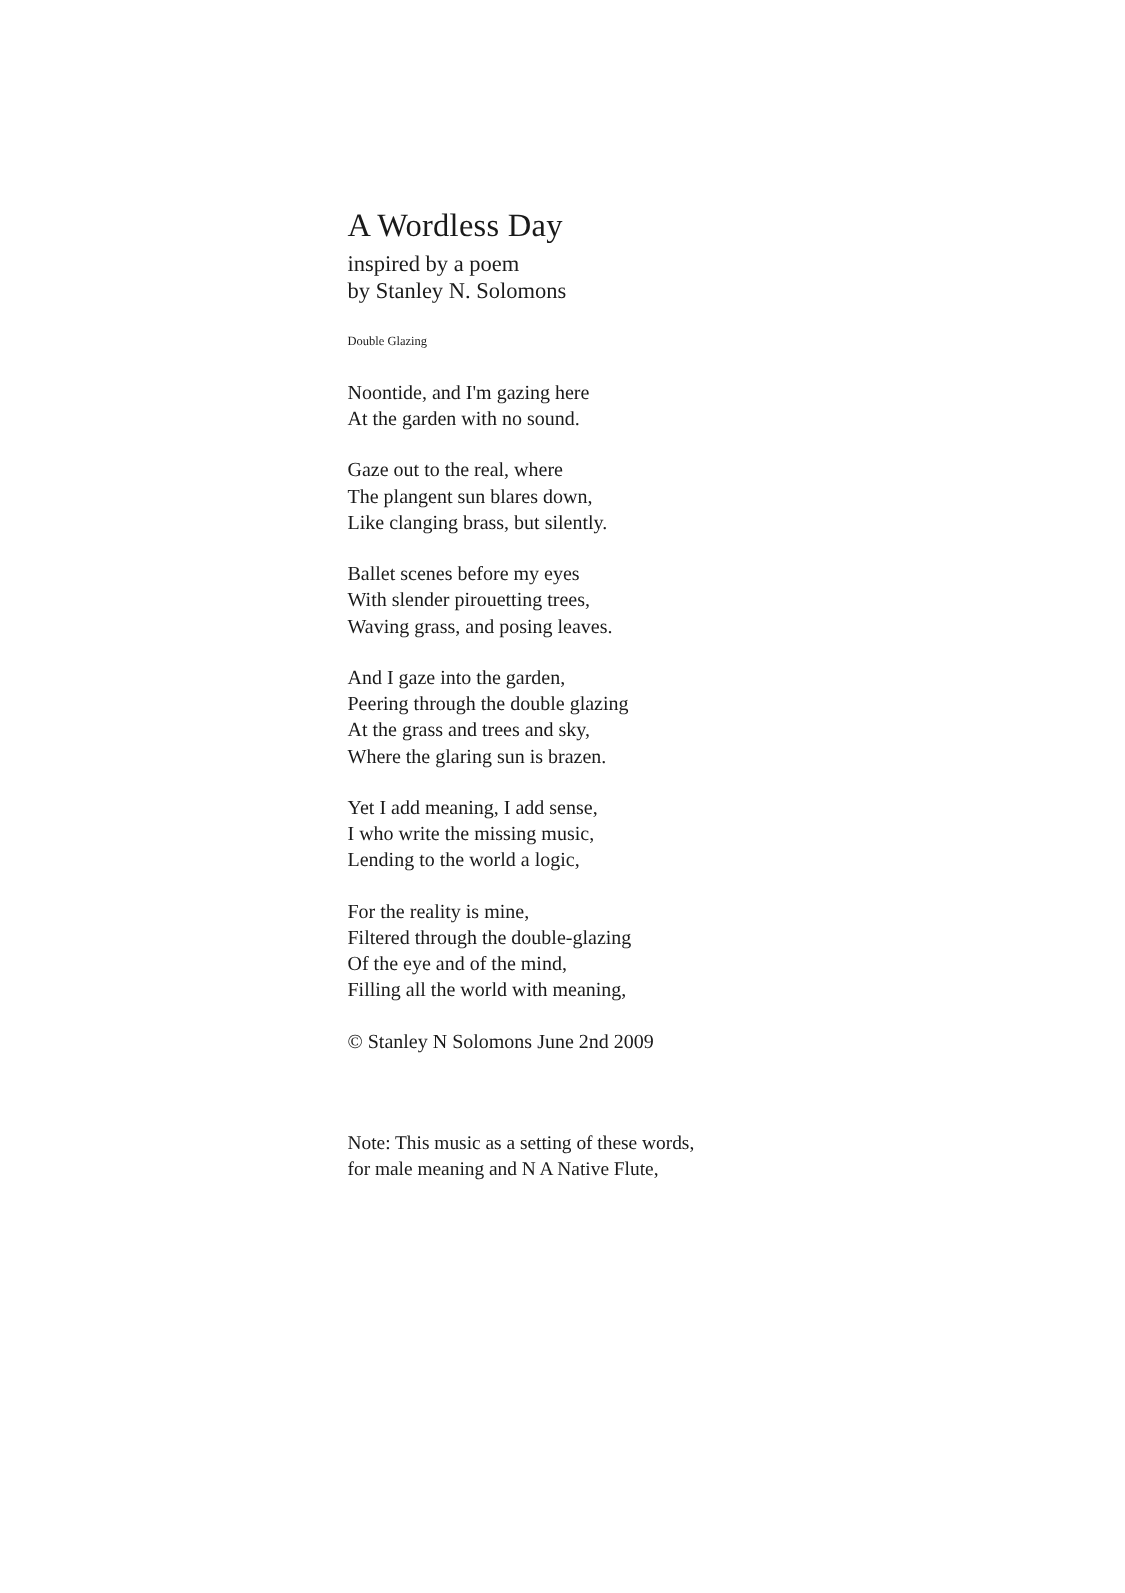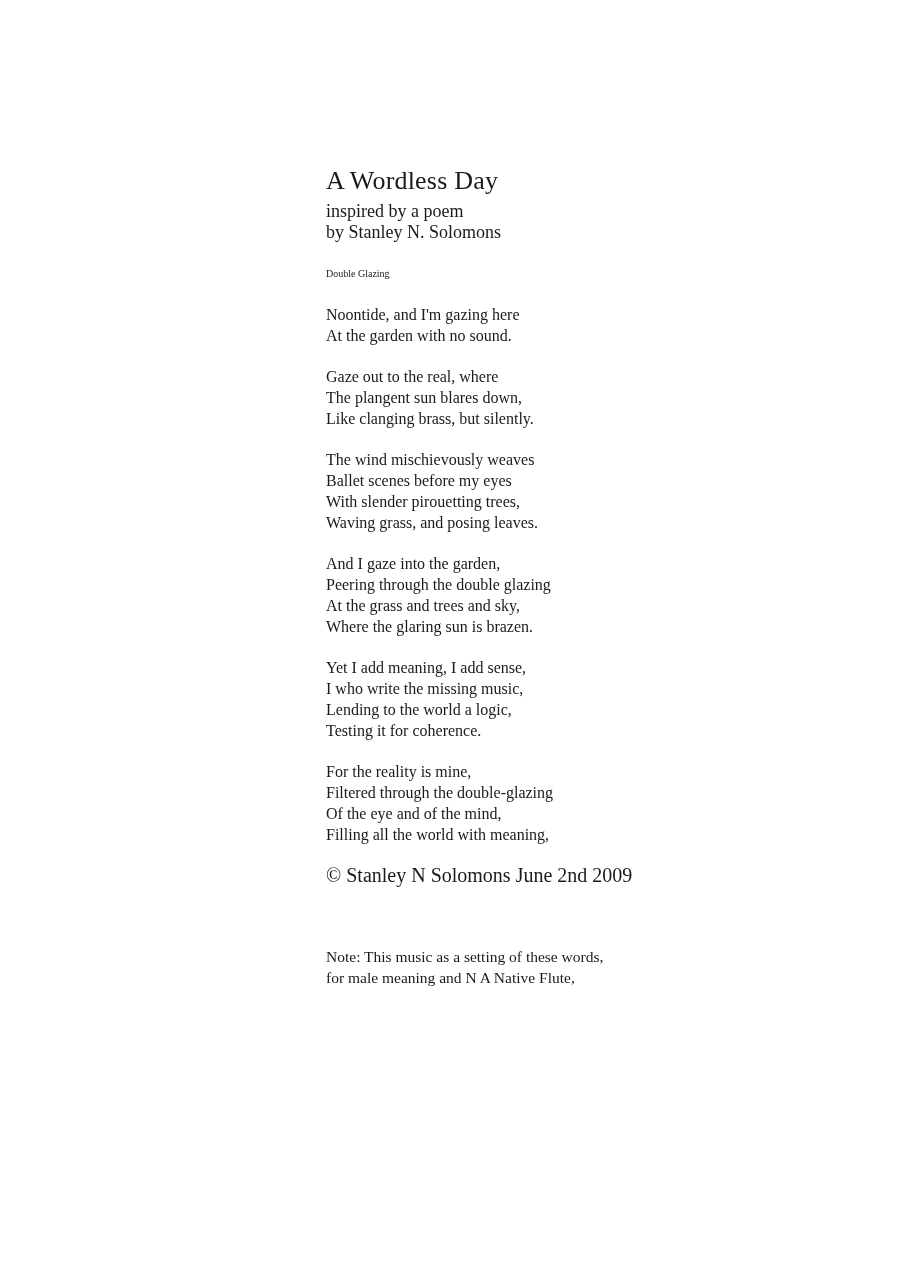--- a/index.html
+++ b/index.html
@@ -21,21 +21,20 @@
     left: 0;
     width: 900px;
     height: 1274px;
     background: #ffffff;
   }
   .content {
     position: absolute;
     left: 278px;
     top: 165px;
     width: 560px;
-    margin-left: 48px;
   }
   .doc-title {
     font-size: 26px;
     line-height: 32px;
     font-weight: normal;
     margin: 0 0 4px 0;
     letter-spacing: 0.2px;
   }
   .subtitle-block {
     font-size: 18px;
@@ -53,21 +52,21 @@
   .stanza {
     margin-bottom: 20px;
   }
   .verse-line {
     display: block;
     font-size: 16px;
     line-height: 21px;
     white-space: pre-wrap;
   }
   .copyright {
-    font-size: 20px;
+    font-size: 16px;
     line-height: 21px;
     margin-top: 18px;
     margin-bottom: 0;
   }
   .note-block {
     margin-top: 60px;
   }
   .note-line {
     display: block;
     font-size: 15.5px;
@@ -94,38 +93,36 @@
       <span class="verse-line">At the garden with no sound.</span>
     </div>
 
     <div class="stanza">
       <span class="verse-line">Gaze out to the real, where</span>
       <span class="verse-line">The plangent sun blares down,</span>
       <span class="verse-line">Like clanging brass, but silently.</span>
     </div>
 
     <div class="stanza">
-      <span class="verse-line">The wind mischievously weaves</span>
       <span class="verse-line">Ballet scenes before my eyes</span>
       <span class="verse-line">With slender pirouetting trees,</span>
       <span class="verse-line">Waving grass, and posing leaves.</span>
     </div>
 
     <div class="stanza">
       <span class="verse-line">And I gaze into the garden,</span>
       <span class="verse-line">Peering through the double glazing</span>
       <span class="verse-line">At the grass and trees and sky,</span>
       <span class="verse-line">Where the glaring sun is brazen.</span>
     </div>
 
     <div class="stanza">
       <span class="verse-line">Yet I add meaning, I add sense,</span>
       <span class="verse-line">I who write the missing music,</span>
       <span class="verse-line">Lending to the world a logic,</span>
-      <span class="verse-line">Testing it for coherence.</span>
     </div>
 
     <div class="stanza">
       <span class="verse-line">For the reality is mine,</span>
       <span class="verse-line">Filtered through the double-glazing</span>
       <span class="verse-line">Of the eye and of the mind,</span>
       <span class="verse-line">Filling all the world with meaning,</span>
     </div>
 
     <div class="copyright">© Stanley N Solomons June 2nd 2009</div>

